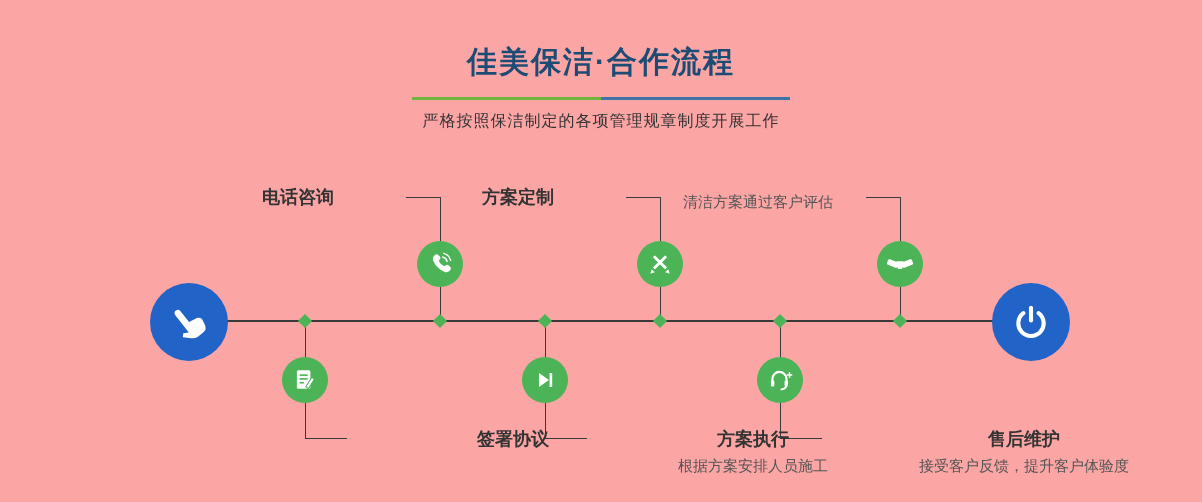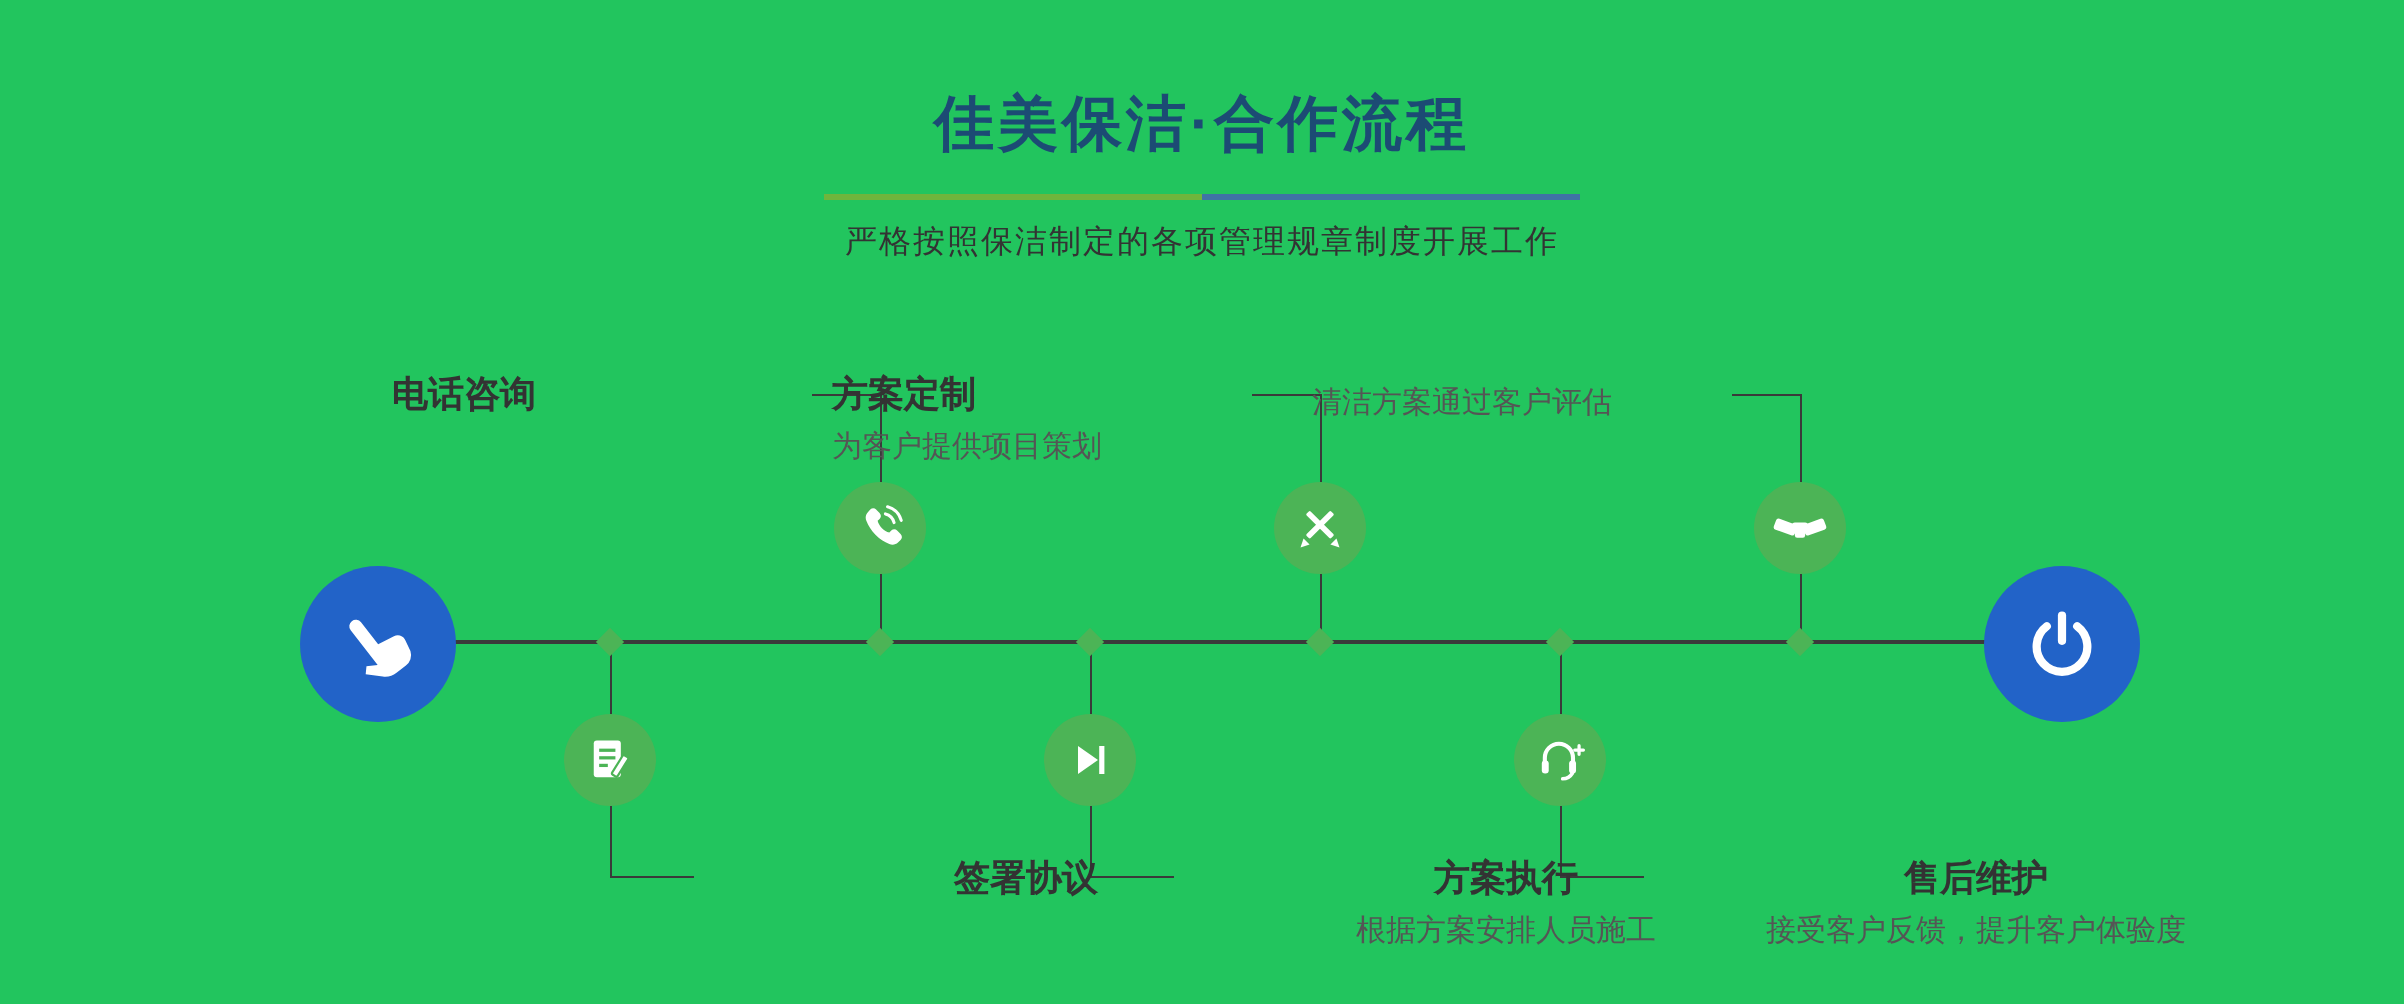--- a/index.html
+++ b/index.html
@@ -1,16 +1,16 @@
 <!DOCTYPE html>
 <html><head>
 <meta charset="utf-8">
 <style>
   html,body{margin:0;padding:0;background:#fff;}
-  .wrap{position:relative;width:1202px;height:502px;background:#22c55e;overflow:hidden;
+  .wrap{position:relative;width:1202px;height:502px;background:#fca5a5;overflow:hidden;
         font-family:"Liberation Sans","DejaVu Sans",sans-serif;}
 
   
   .header{position:absolute;top:42px;left:0;width:100%;text-align:center;}
   .title{font-size:30px;font-weight:700;color:#1c4b74;letter-spacing:2px;}
   .divider{width:378px;height:3px;margin:14px auto 11px;
            background:linear-gradient(to right,#6fb53c 0 50%,#3f73a5 50% 100%);}
   .subtitle{font-size:16px;color:#333;letter-spacing:1px;}
 
   
@@ -20,21 +20,21 @@
   .diamond{position:absolute;top:316px;width:10px;height:10px;background:#4cb456;
            transform:rotate(45deg);z-index:4;}
   .step-node{position:absolute;width:46px;height:46px;border-radius:50%;background:#4cb456;
              display:flex;align-items:center;justify-content:center;z-index:3;}
   .connector{position:absolute;background:#3a3a3a;z-index:1;}
   .connector.v{width:1px;}
   .connector.h{height:1px;}
 
   
   .step-text{position:absolute;z-index:2;}
-  .step-text.top{width:204px;text-align:left;}
+  .step-text.top{width:204px;text-align:center;}
   .step-text.bottom{width:320px;text-align:center;}
   .step-title{font-size:18px;font-weight:700;color:#333;line-height:22px;}
   .step-desc{font-size:15px;color:#555;line-height:20px;margin-top:6px;}
 
   .icon{display:flex;align-items:center;justify-content:center;}
   .icon svg{display:block;}
 </style>
 </head>
 <body>
 
@@ -95,21 +95,20 @@
       <svg width="26" height="26" viewBox="0 0 24 24">
         <rect x="10.7" y="2.5" width="2.6" height="16" rx="0.6" fill="#fff" transform="rotate(45 12 10.5)"></rect>
         <rect x="10.7" y="2.5" width="2.6" height="16" rx="0.6" fill="#fff" transform="rotate(-45 12 10.5)"></rect>
         <path d="M4.4 16.8l2.8 2.8L3 21z" fill="#fff"></path>
         <path d="M19.6 16.8l-2.8 2.8L21 21z" fill="#fff"></path>
       </svg>
     </span>
   </div>
   <div class="step-text top" style="left:416px;top:186px">
     <div class="step-title">方案定制</div>
-    <div class="step-desc">为客户提供项目策划</div>
   </div>
 
   <div class="connector h" style="left:866px;top:197px;width:34px"></div>
   <div class="connector v" style="left:900px;top:197px;height:44px"></div>
   <div class="connector v" style="left:900px;top:287px;height:30px"></div>
   <div class="step-node" style="left:877px;top:241px">
     <span class="icon">
       <svg width="28" height="28" viewBox="0 0 24 24">
         <g fill="#fff">
           <rect x="1" y="9" width="9.5" height="5" rx="1.2" transform="rotate(20 5.5 11.5)"></rect>
@@ -167,18 +166,18 @@
     <span class="icon">
       <svg width="26" height="26" viewBox="0 0 24 24">
         <path d="M5 13.5V11a6.5 6.5 0 0 1 13 0v2.5" fill="none" stroke="#fff" stroke-width="1.9"></path>
         <rect x="3.6" y="12.2" width="3.2" height="6" rx="1.5" fill="#fff"></rect>
         <rect x="16.2" y="12.2" width="3.2" height="6" rx="1.5" fill="#fff"></rect>
         <path d="M17.8 18a5.5 5.5 0 0 1-4.6 2.7" fill="none" stroke="#fff" stroke-width="1.6" stroke-linecap="round"></path>
         <path d="M20.8 5.4v4M18.8 7.4h4" stroke="#fff" stroke-width="1.5" stroke-linecap="round"></path>
       </svg>
     </span>
   </div>
-  <div class="step-text bottom" style="left:828px;top:428px">
+  <div class="step-text bottom" style="left:864px;top:428px">
     <div class="step-title">售后维护</div>
     <div class="step-desc">接受客户反馈，提升客户体验度</div>
   </div>
 
 </div>
 
 </body></html>

